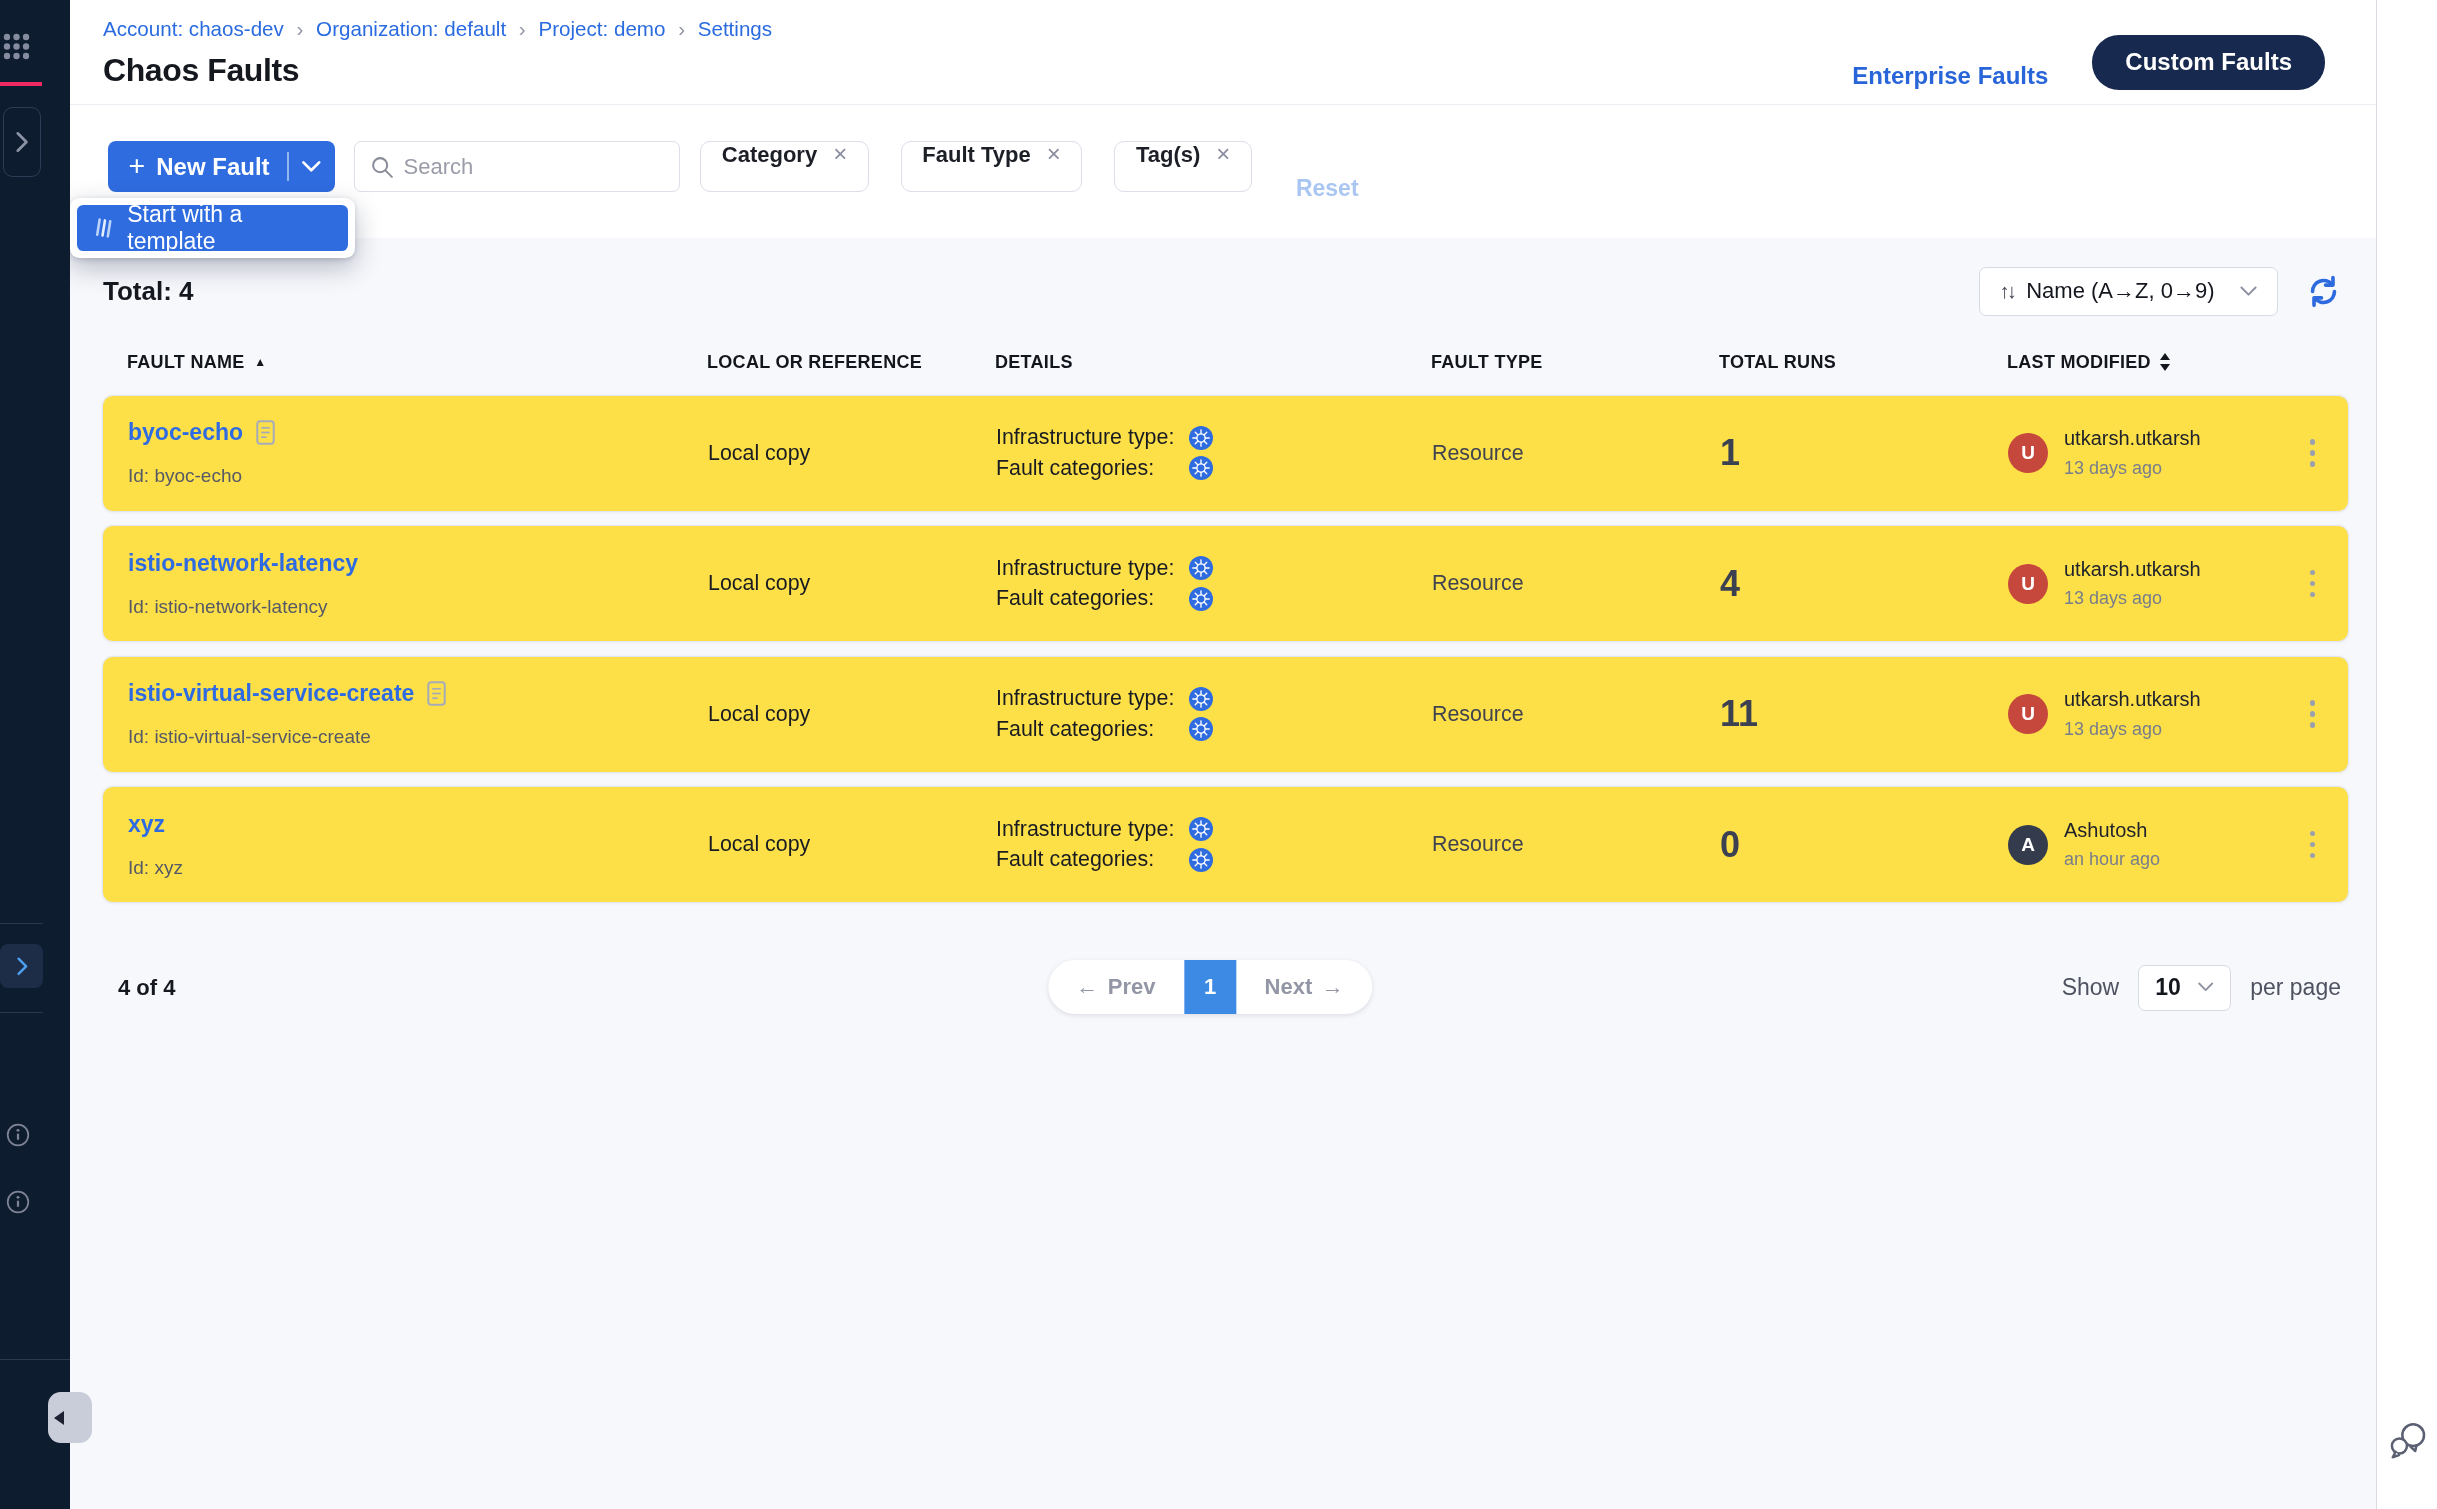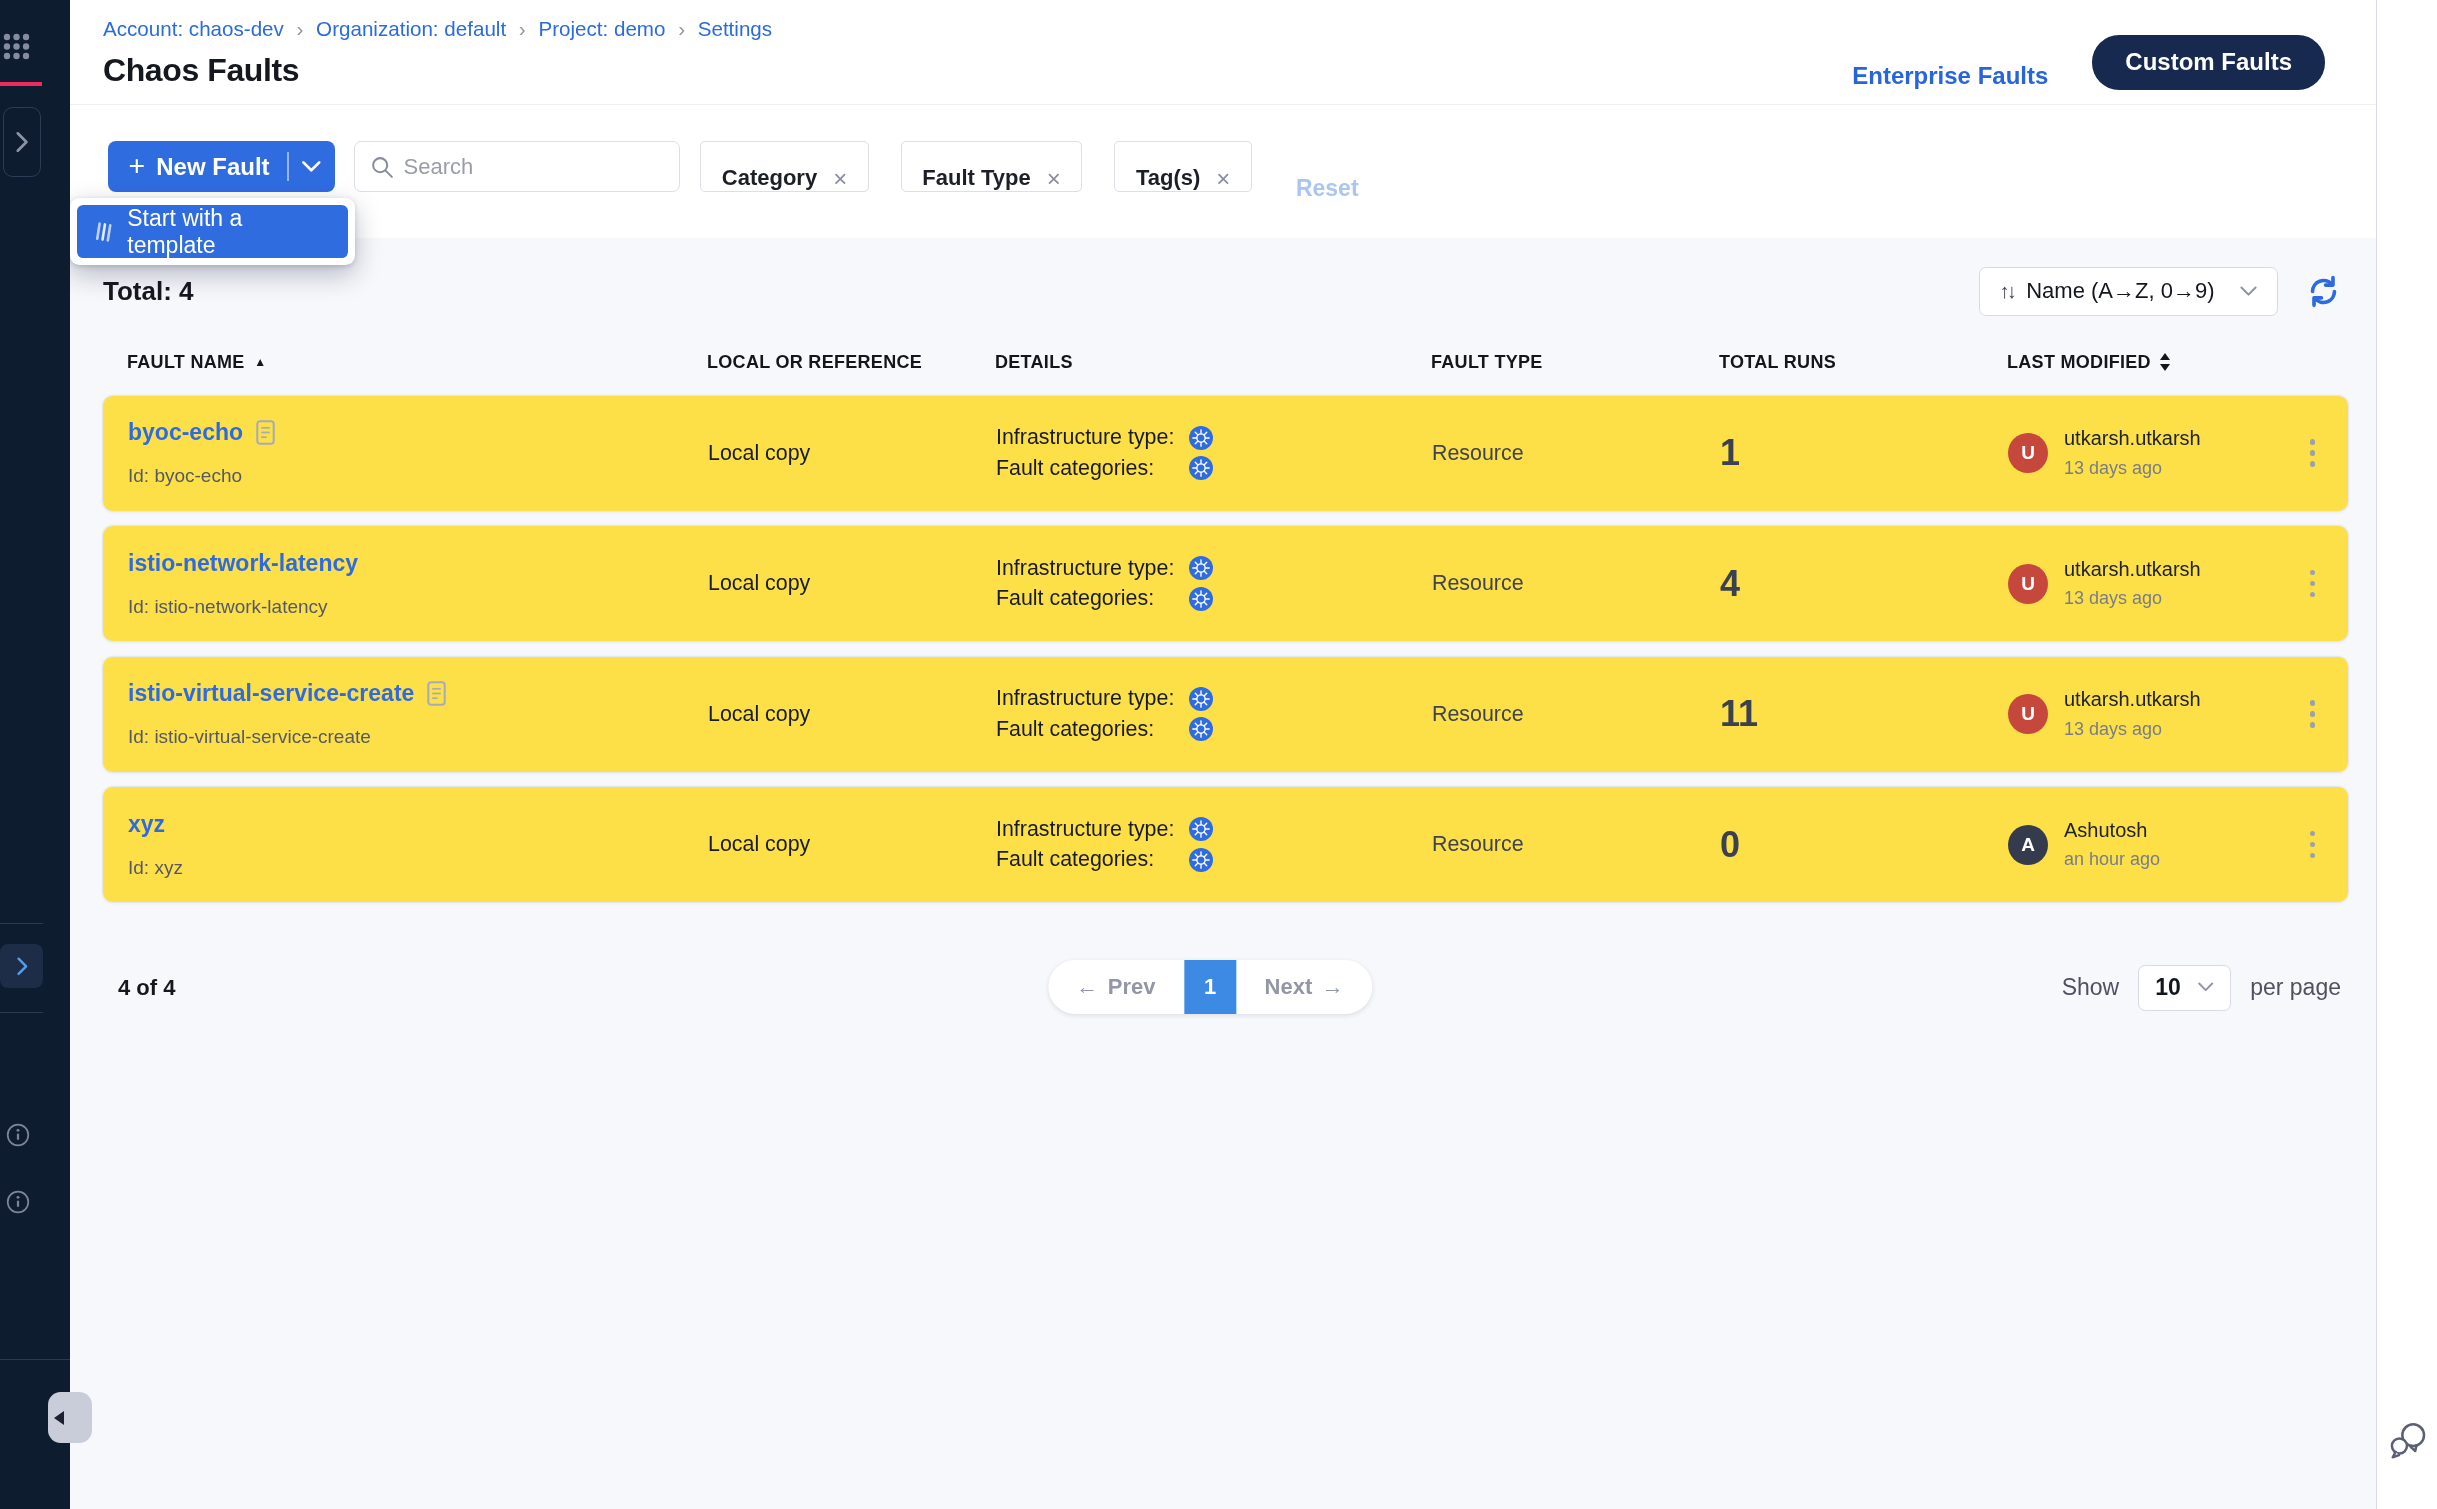--- a/index.html
+++ b/index.html
@@ -45,30 +45,30 @@
   .nf-main { display:flex; align-items:center; gap:11px; padding:0 17.4px 0 20.6px; font-size:24px; font-weight:bold; }
   .nf-plus { font-size:28.5px; font-weight:normal; line-height:1; margin-top:-2.4px; }
   .nf-sep { width:1.6px; background:rgba(255,255,255,0.5); margin:11px 0; }
   .nf-caret { display:flex; align-items:center; justify-content:center; width:46px; }
   .search-box { margin-left:19px; position:relative; }
   .search-box input { width:326px; height:51px; border:1.6px solid #dcdee8; border-radius:7.1px; padding:0 16px 0 49px;
     font-size:22px; color:#2a2c34; outline:none; font-family:inherit; background:#fff; }
   .search-box input::placeholder { color:#9a9ca8; }
   .search-ico { position:absolute; left:16px; top:13.5px; }
   .filters { display:flex; align-items:center; margin-left:20.6px; gap:32px; }
-  .pill { display:flex; align-items:flex-end; gap:16px; height:51px; border:1.6px solid #dcdee8; border-radius:5px; padding:0 20.6px;
+  .pill { display:flex; align-items:flex-start; gap:16px; height:51px; border:1.6px solid #dcdee8; border-radius:10px; padding:0 20.6px;
     background:#fff; cursor:pointer; }
   .pill .lbl { font-size:22px; color:#1d1f27; font-weight:bold; }
   .pill .x { font-size:24px; color:#8a8da0; cursor:pointer; line-height:1; }
   .reset-link { margin-left:44px; font-size:23px; font-weight:bold; color:#a9c6f2; align-self:center; margin-top:-1.6px; cursor:default; }
 
   
   .tpl-menu { position:absolute; left:0; top:198px; width:285px; background:#fff; border-radius:9.5px; padding:7.1px;
     box-shadow:0 9.5px 27px rgba(15,25,60,0.28), 0 1.6px 4.8px rgba(15,25,60,0.15); z-index:15; }
-  .tpl-item { display:flex; align-items:center; gap:12.7px; background:#2f6ce0; border-radius:6.3px; height:53px; padding:0 16px;
+  .tpl-item { display:flex; align-items:center; gap:12.7px; background:#2f6ce0; border-radius:6.3px; height:46px; padding:0 16px;
     color:#fff; font-size:23px; font-weight:500; cursor:pointer; }
 
   
   .body-band { position:absolute; top:238px; left:0; right:0; bottom:0; background:#f7f8fb; }
   .list-head { display:flex; justify-content:space-between; align-items:center; padding:28.5px 35px 0 33px; }
   .total { font-size:26px; font-weight:bold; color:#16181f; }
   .sort-area { display:flex; align-items:center; gap:28.5px; }
   .sort-box { display:flex; align-items:center; background:#fff; border:1.6px solid #d7dae3; border-radius:7.1px; height:49px;
     padding:0 19px; cursor:pointer; }
   .sort-updown { font-size:20.6px; color:#40434f; letter-spacing:-3.2px; margin-right:12.7px; }

